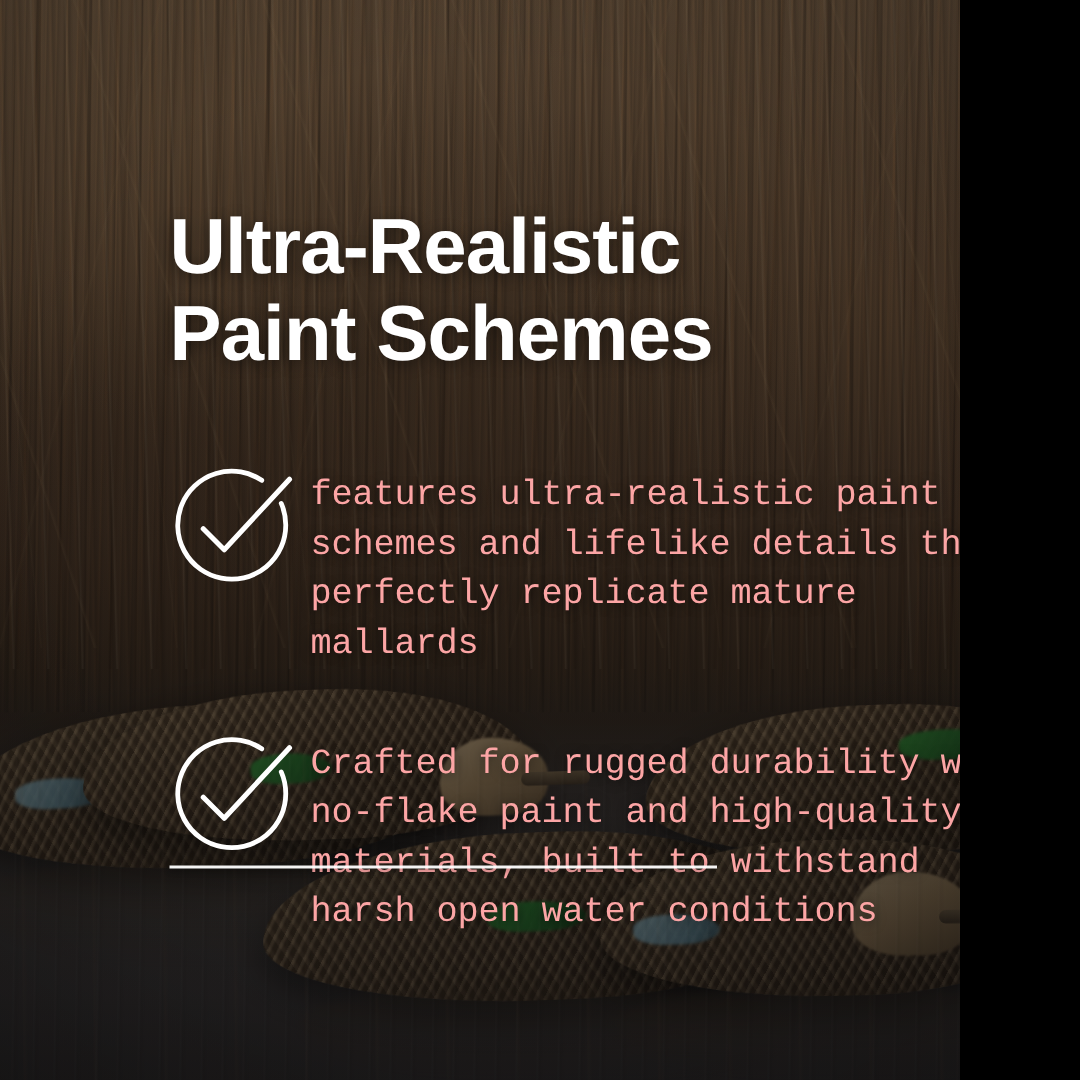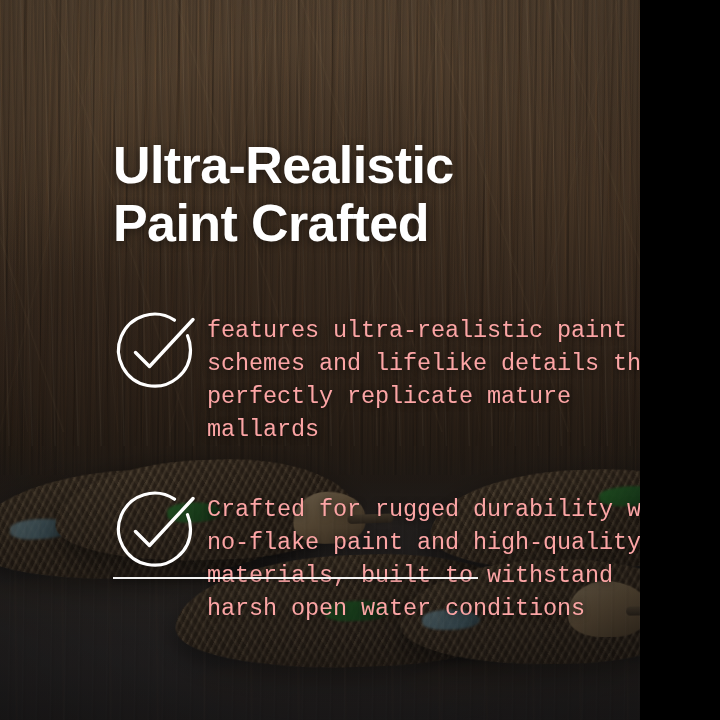--- a/index.html
+++ b/index.html
@@ -354,21 +354,21 @@
 
   <div class="water-ripples"></div>
 
   <div class="scrim"></div>
   <div class="vignette"></div>
 
   <div class="content">
 
     <h1 class="headline">
       <span class="hl-line">Ultra-Realistic</span>
-      <span class="hl-line">Paint Crafted</span>
+      <span class="hl-line">Paint Schemes</span>
     </h1>
 
     <div class="bullets">
 
       <div class="bullet">
         <span class="check-icon">
           <svg width="86" height="86" viewBox="0 0 86 86" fill="none" xmlns="http://www.w3.org/2000/svg" aria-hidden="true">
             <path d="M61.5 13.2 A36 36 0 1 0 77.5 43 A36 36 0 0 0 74.5 28.6" stroke="#ffffff" stroke-width="3.2" stroke-linecap="round" fill="none"></path>
             <path d="M22.5 45.5 L36.5 59.5 L80 12.5" stroke="#ffffff" stroke-width="3.4" stroke-linecap="round" stroke-linejoin="round" fill="none"></path>
           </svg>

